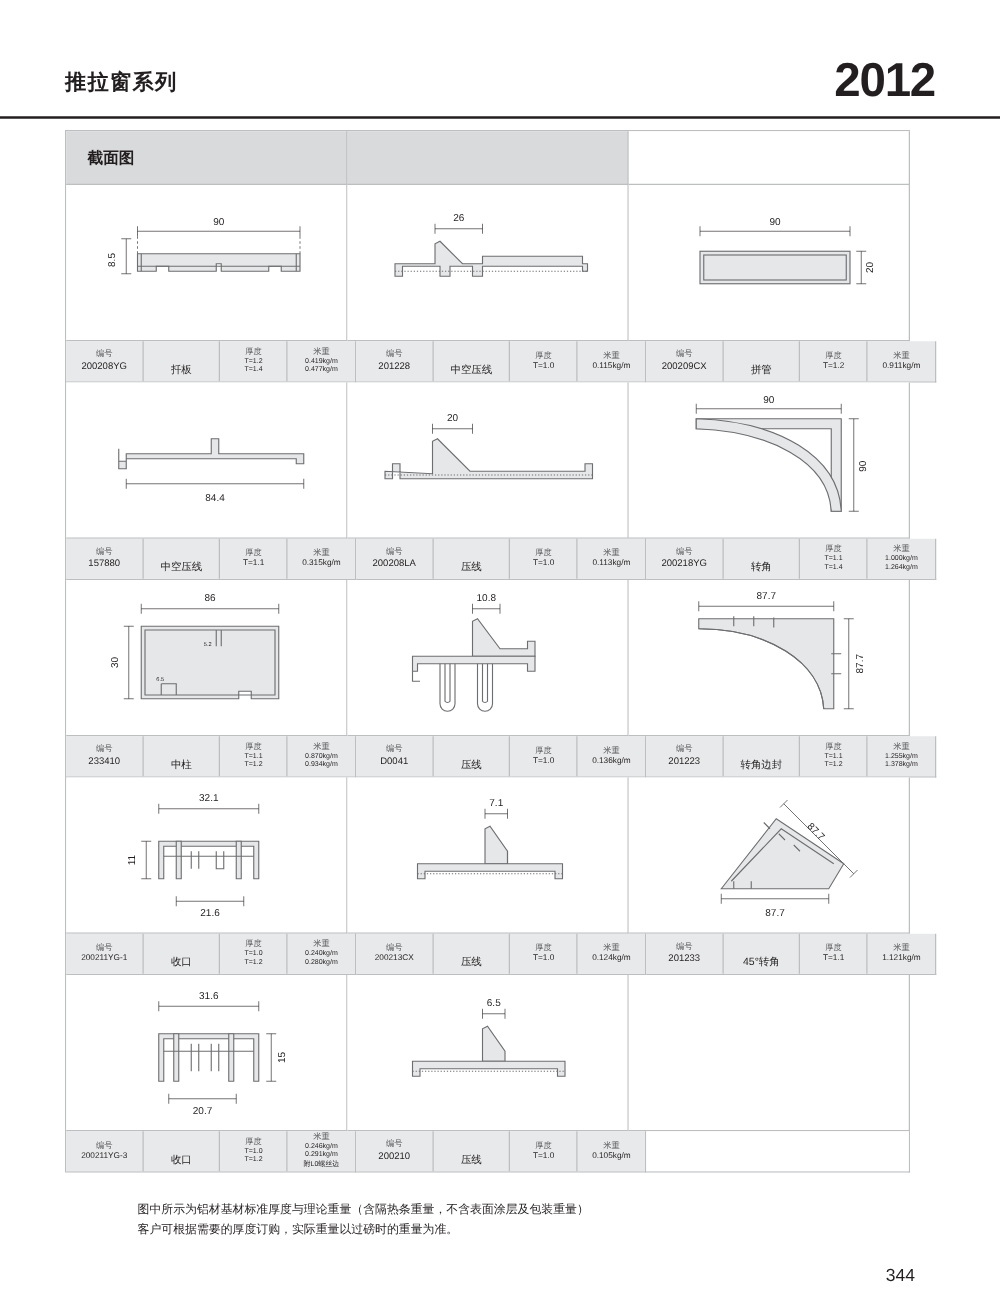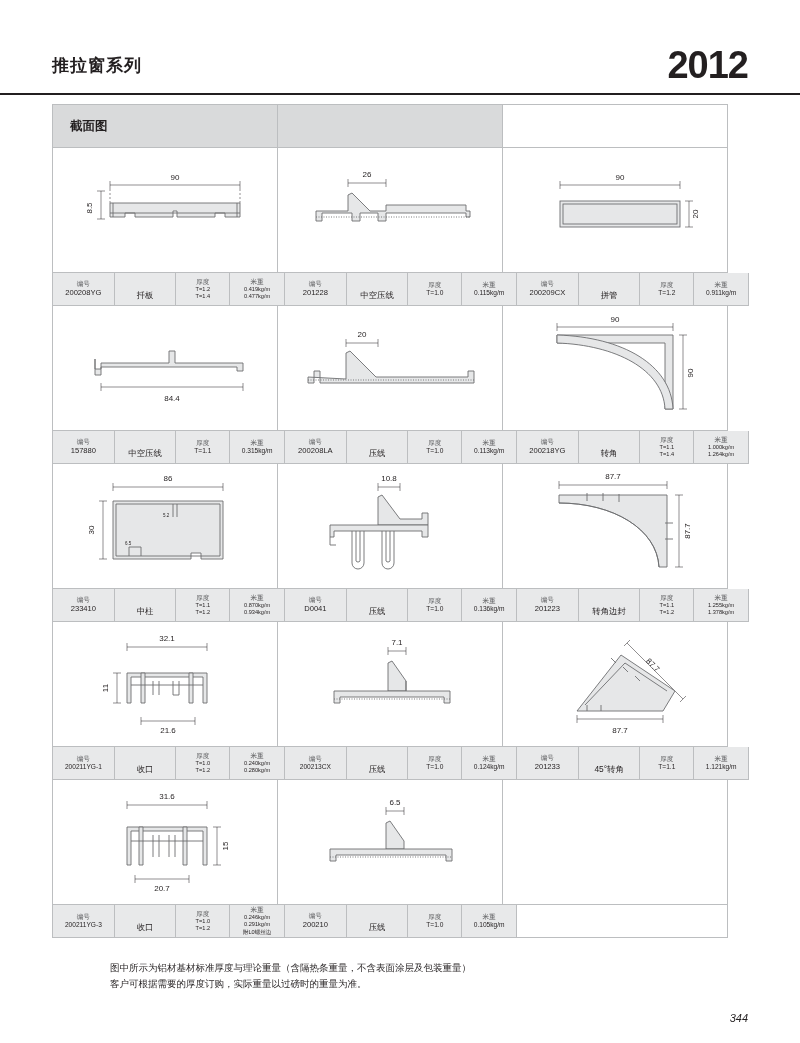--- a/index.html
+++ b/index.html
@@ -81,22 +81,22 @@
   
   .empty{background:#fff;}
   .band-empty{height:43px;background:#d9dadb;}
   .band-white{height:43px;background:#fff;}
   
   .notes{
     position:absolute;left:70px;top:960px;
     font-size:9.5px;line-height:1.65;color:#231f20;margin-left:40px;
   }
   .pageno{
-    position:absolute;right:52px;top:1012px;
-    font-size:11px;color:#231f20;font-style:italic;
+    position:absolute;right:68px;top:1012px;
+    font-size:14px;color:#231f20;
   }
   
   svg text{font-family:"Liberation Sans","DejaVu Sans",sans-serif;fill:#231f20;}
   .pl{fill:none;stroke:#6d6e71;stroke-width:0.9;}
   .plf{fill:#e6e7e8;stroke:#6d6e71;stroke-width:0.9;}
   .dim{stroke:#231f20;stroke-width:0.5;}
   .dimt{font-size:8px;}
 </style>
 </head>
 <body>

